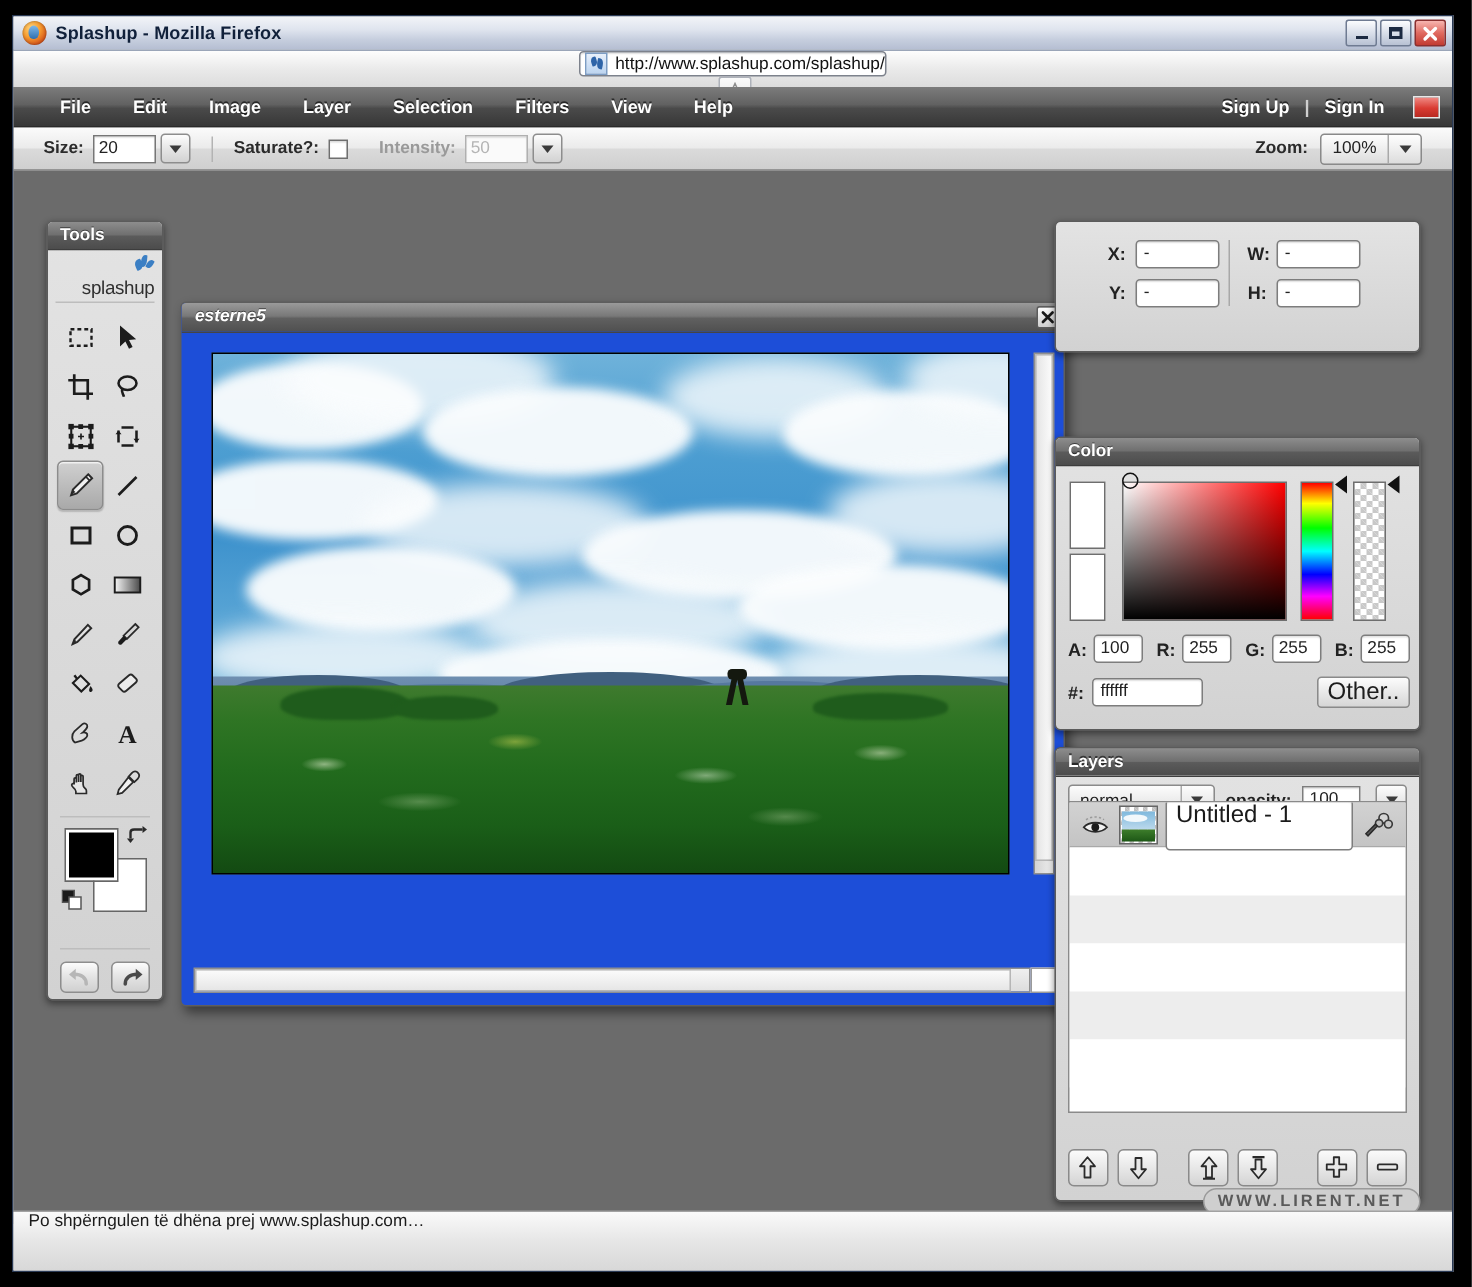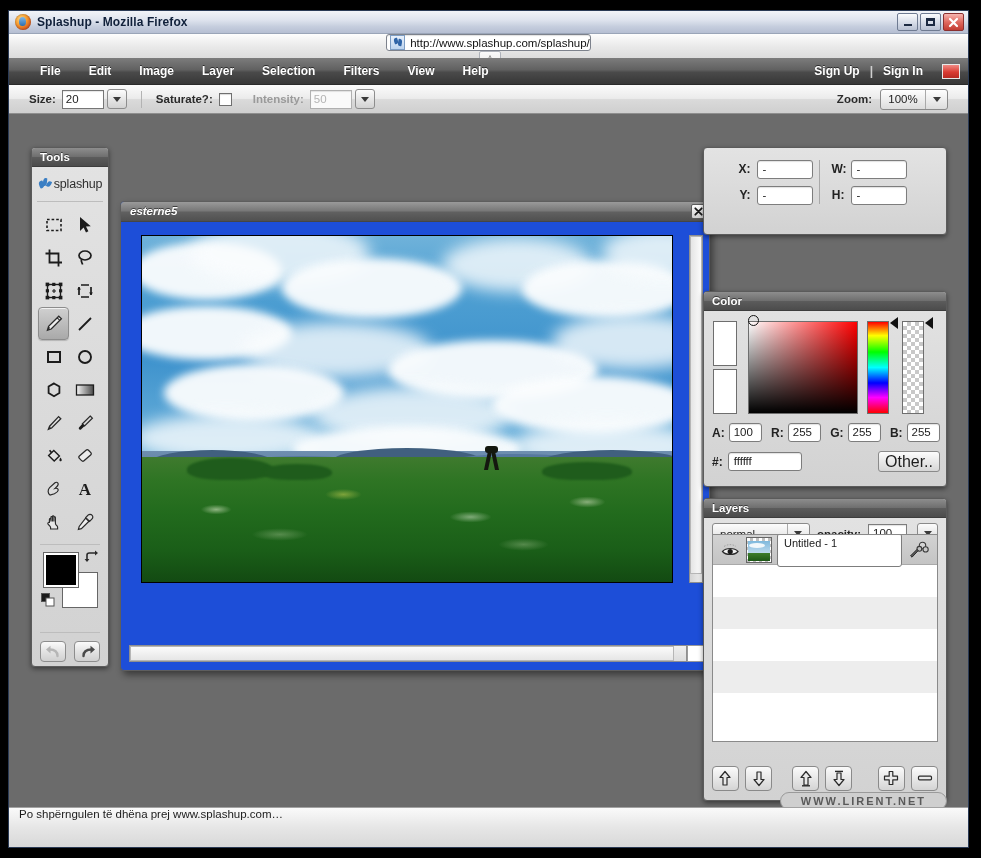--- a/index.html
+++ b/index.html
@@ -164,22 +164,22 @@
   }
   .panel-hd{
     height:18px;border-radius:3px 3px 0 0;
     background:linear-gradient(to bottom,#8d8d8d 0%,#6f6f6f 48%,#5b5b5b 52%,#4c4c4c 100%);
     color:#fff;font-weight:bold;font-size:11.5px;line-height:18px;padding-left:8px;
     text-shadow:0 -1px 0 rgba(0,0,0,.55);
     border-bottom:1px solid #3d3d3d;
   }
   #tools-panel{left:22px;top:89px;width:78px;height:520px;}
   #tools-logo{
-    height:34px;display:flex;align-items:center;justify-content:center;gap:2px;
-    border-bottom:1px solid #bdbdbd;margin:0 5px;
+    height:34px;display:flex;align-items:flex-end;justify-content:center;gap:2px;
+    border-bottom:1px solid #bdbdbd;margin:0 5px;flex-direction:column;
   }
   #tools-logo .splat{
     width:14px;height:14px;position:relative;
   }
   #tools-logo .splat span{position:absolute;background:#3b7fc4;border-radius:60% 10% 60% 10%;}
   #tools-logo .splat span:nth-child(1){left:1px;top:4px;width:5px;height:7px;transform:rotate(-25deg);}
   #tools-logo .splat span:nth-child(2){left:5px;top:1px;width:4px;height:8px;transform:rotate(5deg);}
   #tools-logo .splat span:nth-child(3){left:9px;top:4px;width:4px;height:6px;transform:rotate(28deg);}
   #tools-logo .word{font-size:12.5px;color:#2f2f2f;letter-spacing:-.2px;}
   #tool-grid{display:flex;flex-wrap:wrap;padding:6px 6px 0 6px;}
@@ -381,41 +381,41 @@
       linear-gradient(45deg,#bfbfbf 25%,#fff 25%,#fff 75%,#bfbfbf 75%);
     background-size:6px 6px;background-position:0 0,3px 3px;
   }
   .layer-thumb .t-sky{position:absolute;left:1px;right:1px;top:3px;height:12px;
     background:linear-gradient(to bottom,#7fb9dd,#bcd9ec);}
   .layer-thumb .t-cl{position:absolute;left:2px;top:5px;width:16px;height:5px;background:#f2f8fb;border-radius:50%;filter:blur(.5px);}
   .layer-thumb .t-gr{position:absolute;left:1px;right:1px;top:15px;height:8px;
     background:linear-gradient(to bottom,#3d7d2b,#1d5716);}
   .layer-name{
     flex:1;height:34px;background:#fff;border:1px solid #7d7d7d;border-radius:3px;box-sizing:border-box;
-    font-size:11px;color:#1a1a1a;padding:0 6px;line-height:19px;
+    font-size:16px;color:#1a1a1a;padding:0 6px;line-height:19px;
     box-shadow:inset 0 1px 1px rgba(0,0,0,.10);
   }
   .fx-cell{width:24px;display:flex;align-items:center;justify-content:center;}
   #layers-btns{
     position:absolute;left:8px;bottom:9px;right:8px;height:26px;display:flex;align-items:center;
   }
   .lbtn{
     width:29px;height:25px;border:1px solid #8a8a8a;border-radius:4px;
     background:linear-gradient(to bottom,#fbfbfb,#e7e7e7 52%,#d4d4d4);
     display:flex;align-items:center;justify-content:center;box-sizing:border-box;
   }
   .lgap-s{width:7px;}
   .lgap-m{width:22px;}
   .lgap-l{width:28px;}
 
   
   #watermark{
     position:absolute;right:21px;bottom:6px;
     border:1px solid #9a9a9a;border-radius:9px;background:#cfcfcf;
-    padding:2px 20px;font-size:11px;font-weight:bold;letter-spacing:2px;color:#5a5a5a;
+    padding:2px 9px;font-size:11px;font-weight:bold;letter-spacing:2px;color:#5a5a5a;
   }
 
   
   #ff-status{
     position:absolute;left:0;right:0;bottom:0;height:40px;
     background:linear-gradient(to bottom,#fafafa,#e6e6e6 50%,#d8d8d8);
     border-top:1px solid #a2a2a2;
     display:flex;box-sizing:border-box;
   }
   #ff-status .txt{font-size:11.5px;color:#1b1b1b;padding-left:10px;}

